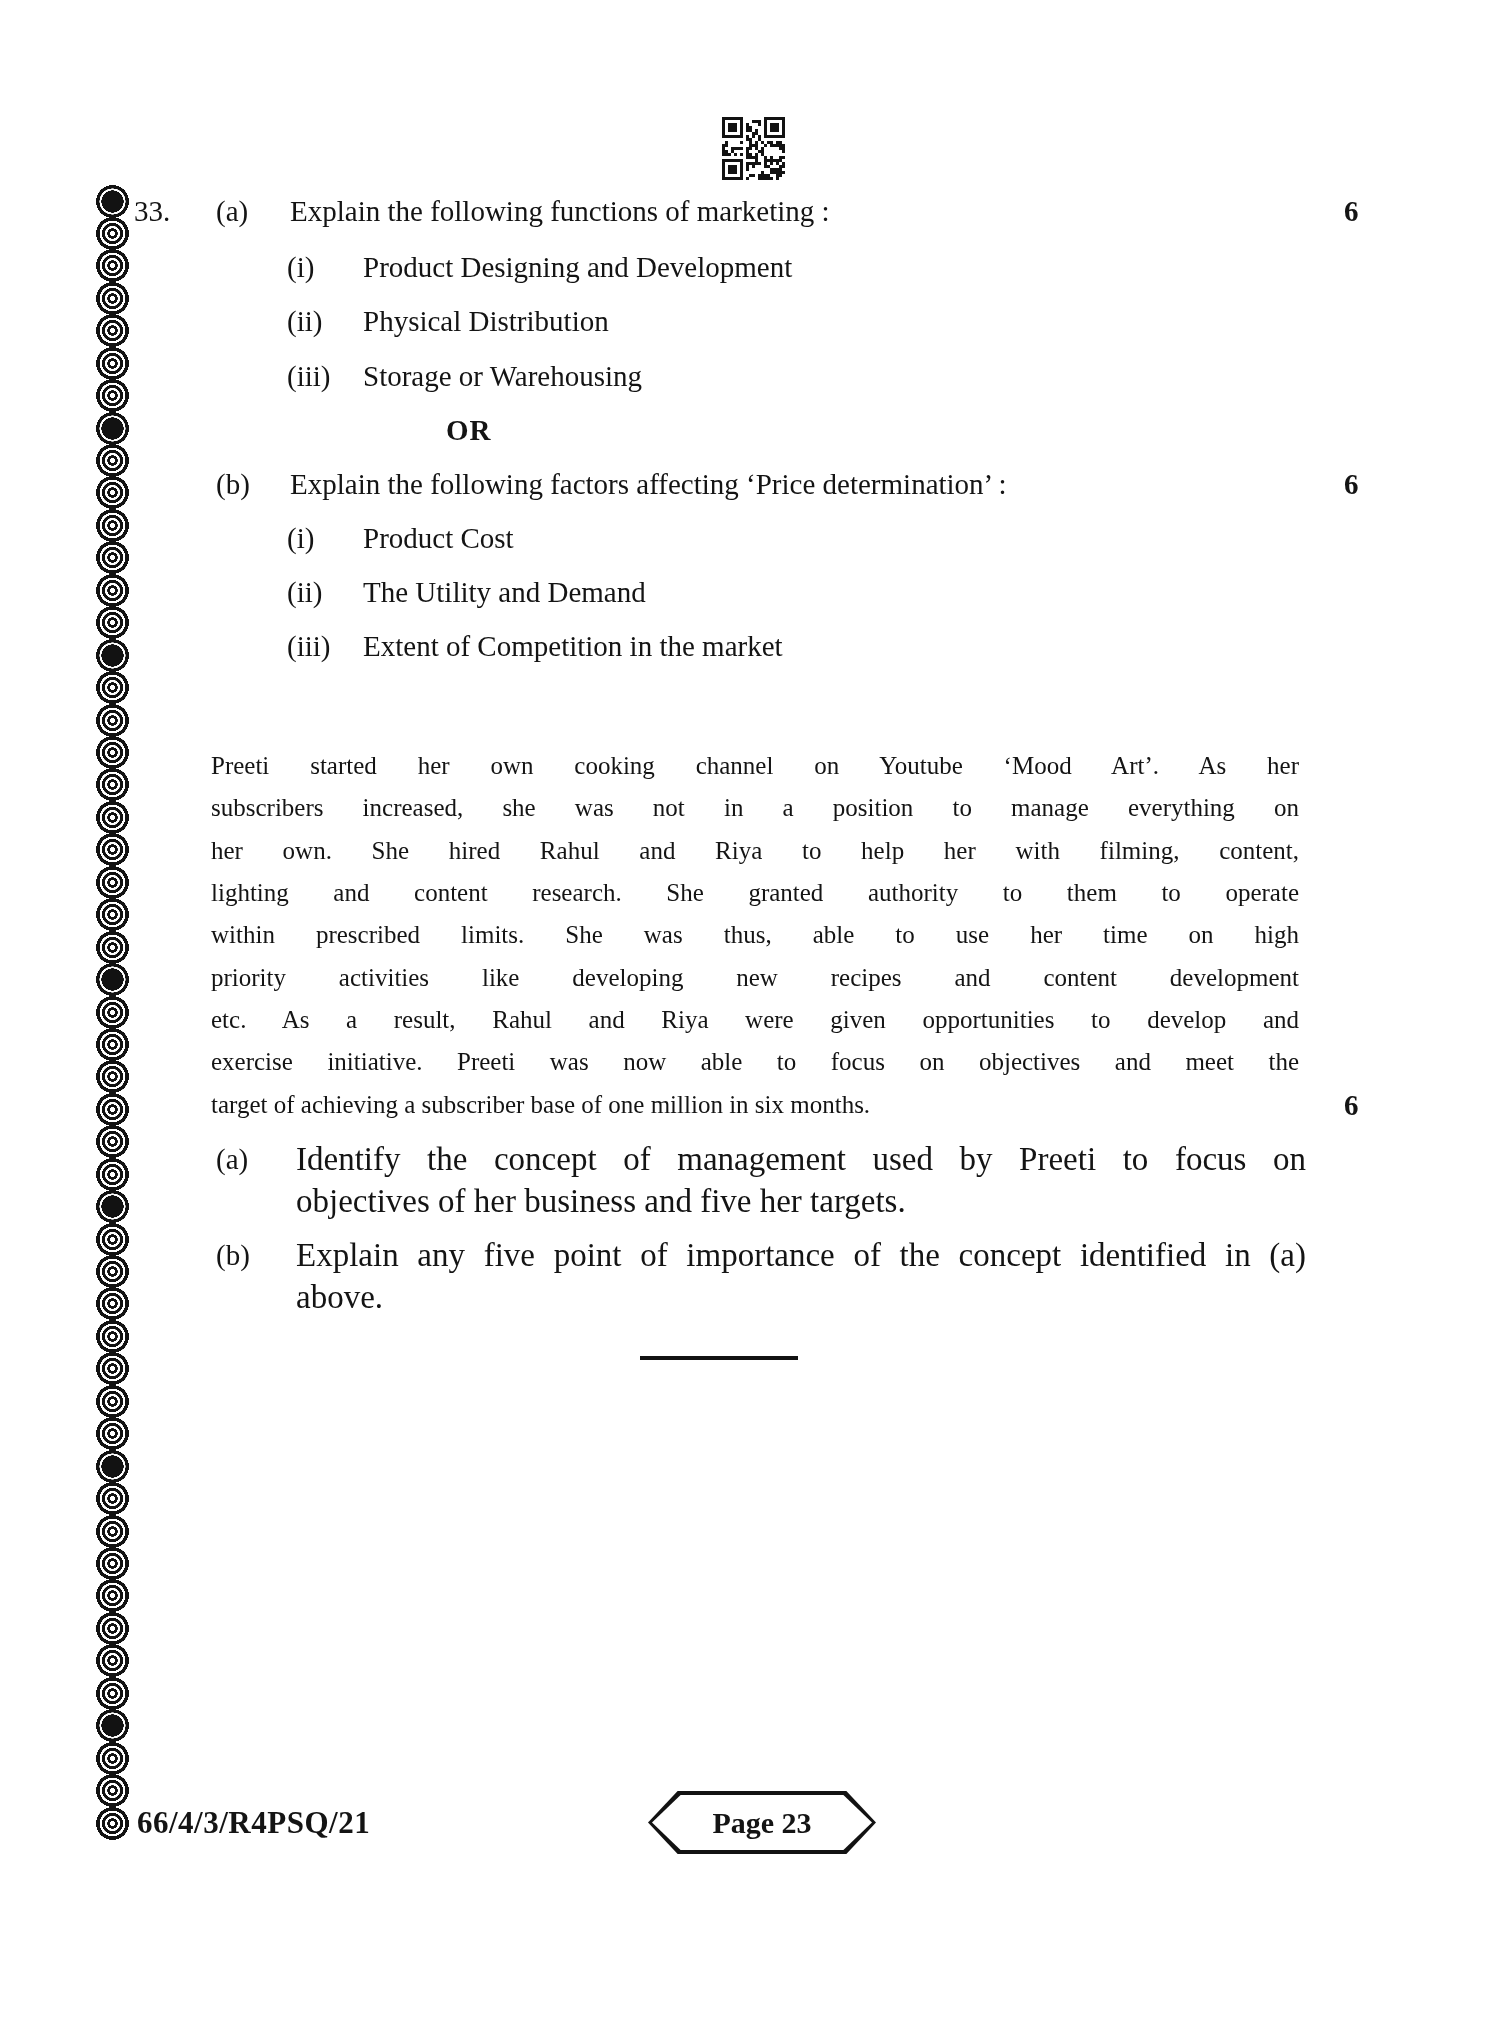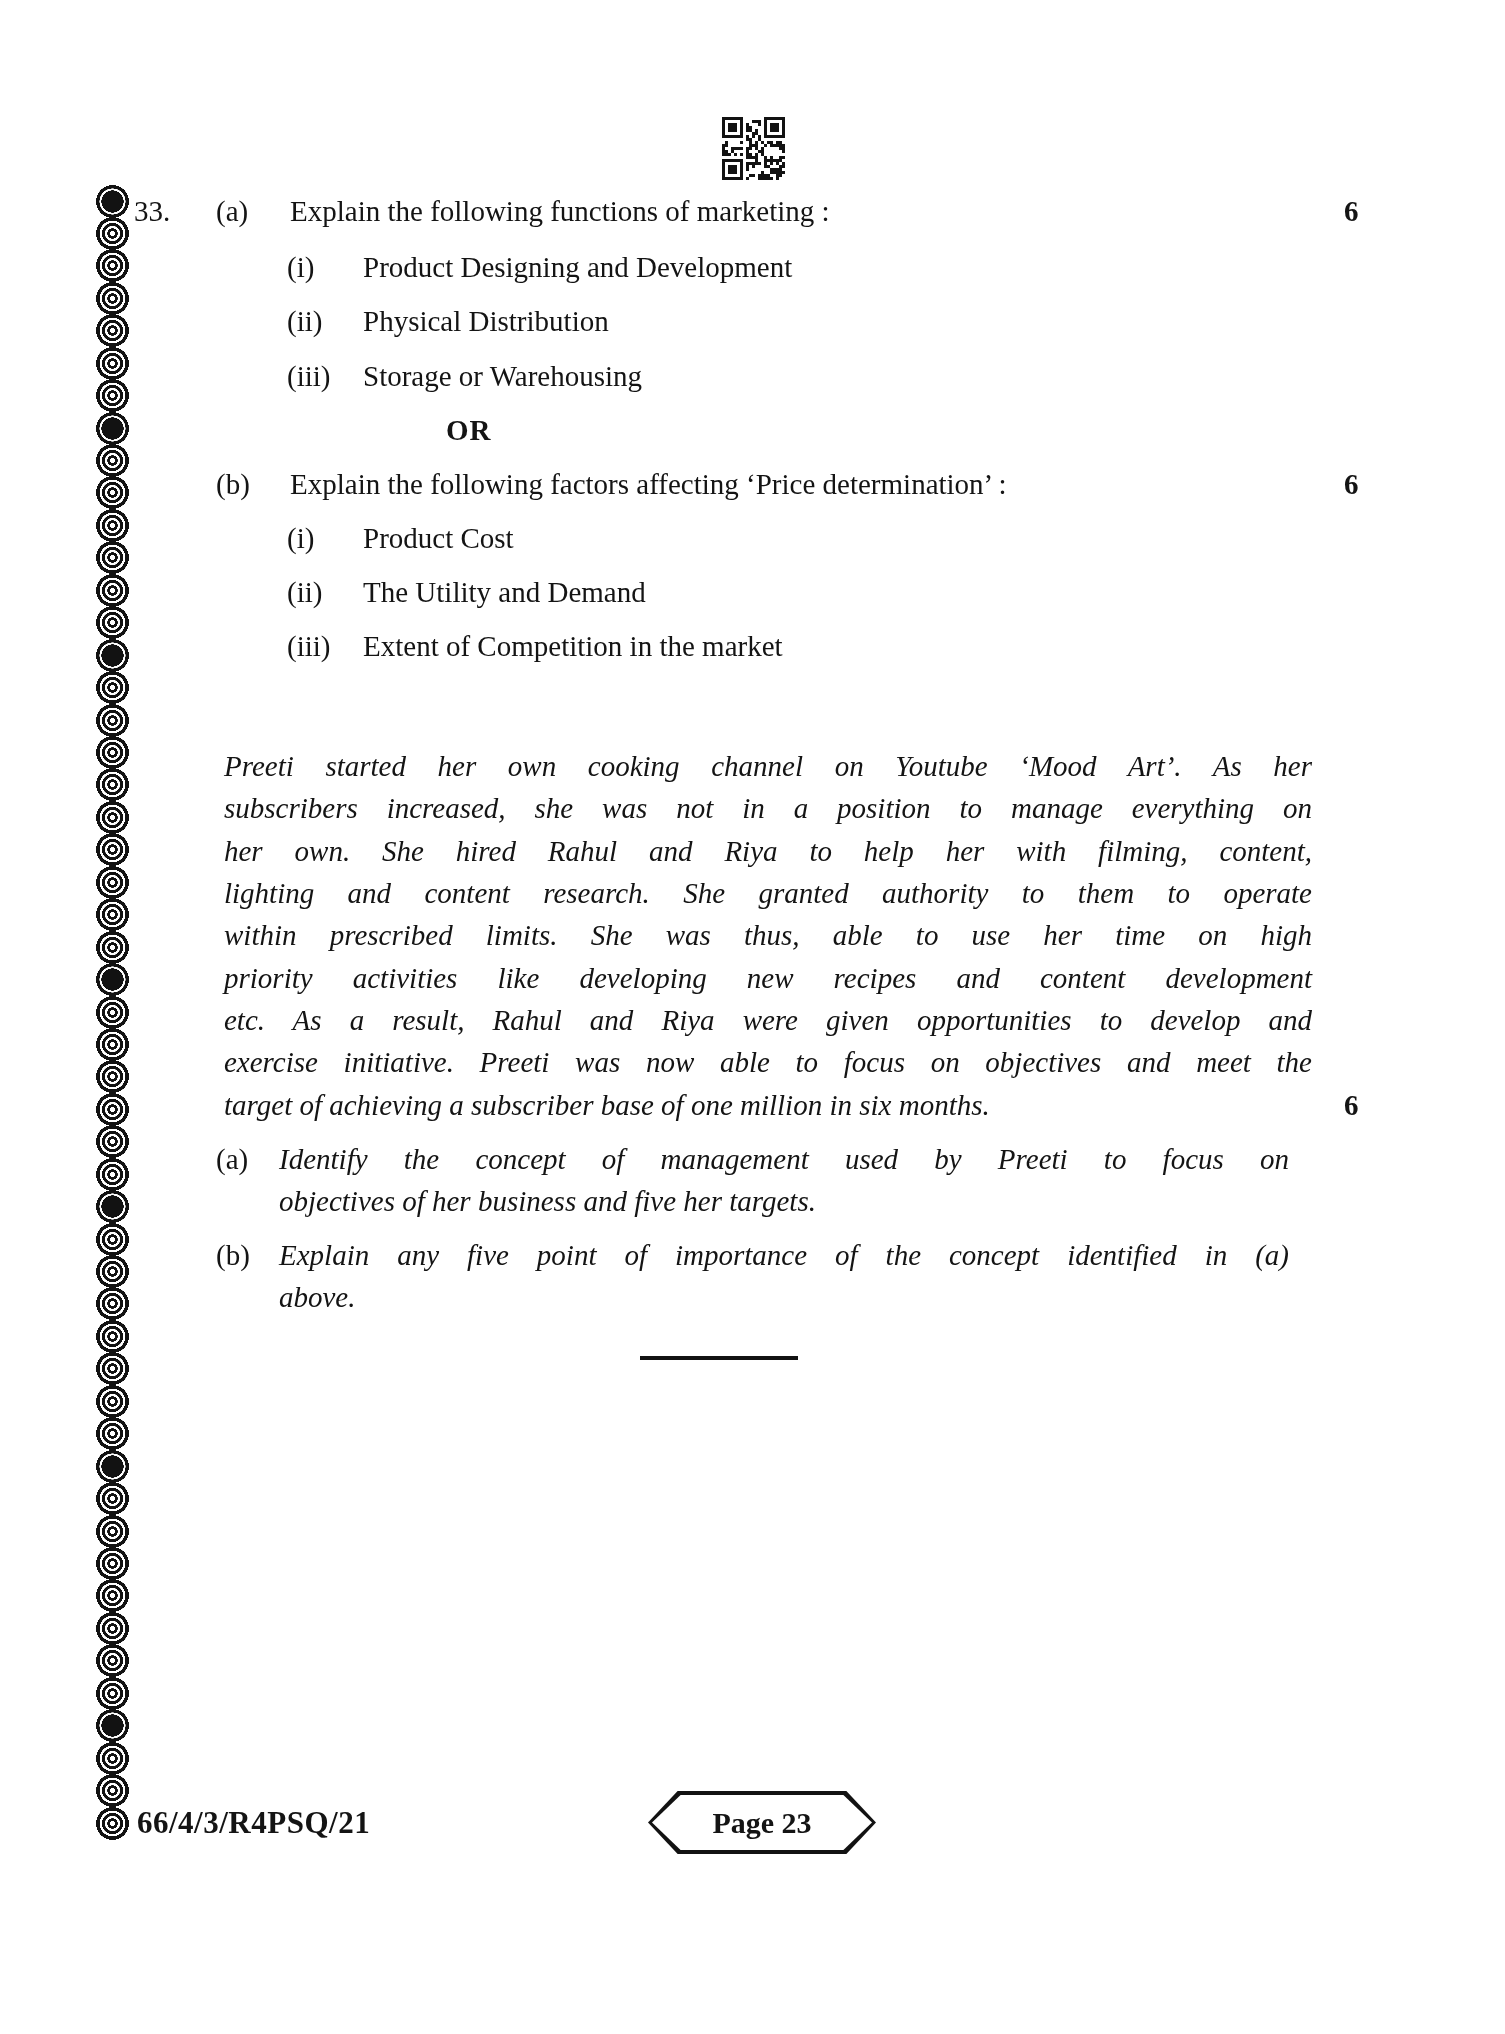--- a/index.html
+++ b/index.html
@@ -33,29 +33,29 @@
   .row{position:absolute;left:0;top:0;width:1505px;height:42px;font-size:29px;line-height:42px;white-space:nowrap;}
   .qnum {position:absolute;left:134px;text-align:center;}
   .plabel{position:absolute;left:216px;}
   .ptext {position:absolute;left:290px;}
   .ilabel{position:absolute;left:287px;}
   .itext {position:absolute;left:363px;}
   .marks {position:absolute;left:1344px;width:40px;font-weight:bold;}
   .or{position:absolute;left:446px;font-weight:bold;letter-spacing:1px;}
   
   .para-line{
-    position:absolute;left:224px;width:1088px;height:42px;
-    font-size:29px;line-height:42px;
-    text-align:justify;text-align-last:justify;white-space:normal;font-style:italic;
+    position:absolute;left:211px;width:1088px;height:42px;
+    font-size:25px;line-height:42px;
+    text-align:justify;text-align-last:justify;white-space:normal;
   }
   .para-line.last{text-align-last:left;}
   .sub-line{
-    position:absolute;left:279px;width:1010px;height:42px;
-    font-size:29px;line-height:42px;
-    text-align:justify;text-align-last:justify;white-space:normal;font-style:italic;
+    position:absolute;left:296px;width:1010px;height:42px;
+    font-size:33px;line-height:42px;
+    text-align:justify;text-align-last:justify;white-space:normal;
   }
   .sub-line.last{text-align-last:left;}
   
   .divider{position:absolute;left:640px;top:1356px;width:158px;height:4px;background:#121212;}
   
   .qr{position:absolute;left:722px;top:117px;width:63px;height:63px;}
   
   .footer-code{
     position:absolute;left:137px;top:1802px;
     font-size:31px;line-height:42px;font-weight:bold;letter-spacing:.5px;white-space:nowrap;

